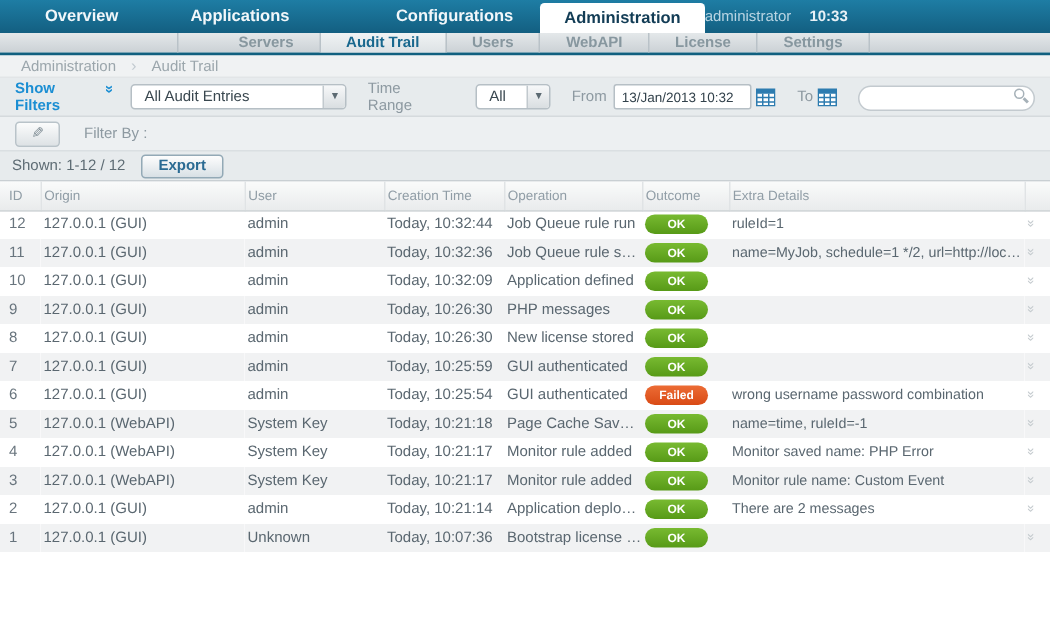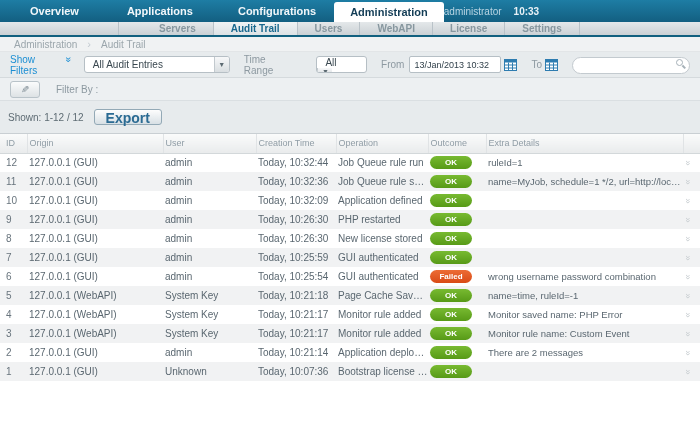--- a/index.html
+++ b/index.html
@@ -10,21 +10,21 @@
   .topbar { height:22px; background:linear-gradient(180deg,#1e7da4 0%,#135f81 100%);
     display:flex; align-items:center; position:relative; }
   .logo { display:flex; align-items:baseline; margin-left:8px; width:152px; flex:none; }
   .logo .zend { font-size:14px; font-weight:bold; color:#0a4a68; letter-spacing:-0.5px; }
   .logo .server { font-size:14px; font-weight:bold; color:#d9e8ef; letter-spacing:-0.5px; }
   .logo .edition { font-size:7px; font-style:italic; font-weight:bold; color:#9dc0d2;
     letter-spacing:1px; margin-left:5px; }
   .top-nav-item { color:#f2f7fa; font-size:11px; font-weight:bold; cursor:pointer; }
   .tn-overview { margin-left:30px; }
   .tn-apps { margin-left:48px; }
-  .tn-conf { margin-left:45px; }
+  .tn-conf { margin-left:71px; }
   .admin-tab { margin-left:18px; height:20px; align-self:flex-end;
     background:#ffffff; border-radius:3px 3px 0 0; display:flex; align-items:center;
     padding:0 16px; color:#123c55; font-size:11px; font-weight:bold; cursor:pointer; }
   .topbar .user { color:#b9d5e3; font-size:10px; }
   .topbar .clock { margin-left:12px; color:#e8f1f6; font-size:10px; font-weight:bold; }
 
   
   .subnav { height:15px; background:linear-gradient(180deg,#e4e8ea 0%,#cbd1d5 100%);
     border-bottom:2px solid #11607f; display:flex; align-items:stretch; padding-left:118px; }
   .subnav-item { display:flex; align-items:center; padding:0 17px; font-size:10px;
@@ -35,33 +35,33 @@
 
   
   .breadcrumb { height:15px; background:#f0f2f3; display:flex; align-items:center;
     padding-left:14px; border-bottom:1px solid #e2e5e7; }
   .crumb { font-size:10px; color:#9ba6ac; }
   .crumb-sep { color:#c2cad0; font-size:11px; margin:0 10px; }
 
   
   .filterrow { height:26px; background:#e7ebed; border-bottom:1px solid #d5dadd;
     display:flex; align-items:center; padding:0 10px; }
-  .show-filters { color:#1b8ed3; font-size:10px; font-weight:normal; cursor:pointer;
+  .show-filters { color:#1b8ed3; font-size:10px; font-weight:bold; cursor:pointer;
     display:flex; align-items:flex-start; gap:3px; }
   .chev-dbl { display:inline-block; transform:rotate(90deg); font-size:10px; }
   .dropdown { display:flex; align-items:stretch; height:17px; background:#fff;
     border:1px solid #b6bfc5; border-radius:3px; overflow:hidden; cursor:pointer; }
   .dropdown .dd-value { display:flex; align-items:center; padding:0 8px; font-size:10px;
     font-weight:normal; color:#39474f; }
   .dropdown .dd-btn { width:15px; border-left:1px solid #c2c9ce;
     background:linear-gradient(180deg,#f7f8f9,#d9dee1); display:flex; align-items:center;
     justify-content:center; font-size:7px; color:#5c6a72; }
   .dd-entries { margin-left:12px; width:150px; }
   .dd-entries .dd-value { flex:1; }
-  .dd-all { width:52px; margin-left:20px;flex-direction:column; }
+  .dd-all { width:52px; margin-left:20px; }
   .dd-all .dd-value { flex:1; }
   .flabel { font-size:10px; color:#8d99a1; margin-left:14px; }
   .date-input { width:92px; height:17px; border:1px solid #b6bfc5; border-radius:2px;
     font-size:9px; color:#33424c; padding:0 4px; margin-left:5px;
     font-family:"Liberation Sans",sans-serif; }
   .cal-icon { margin-left:3px; cursor:pointer; display:inline-flex; }
   .searchbox { position:relative; margin-left:14px; }
   .search-input { width:118px; height:17px; border:1px solid #c3cacf; border-radius:9px;
     padding:0 20px 0 9px; font-size:10px; color:#55636b; background:#fff;
     font-family:"Liberation Sans",sans-serif; }
@@ -74,26 +74,26 @@
   .filterby { height:22px; background:#edf0f2; display:flex; align-items:center;
     padding:0 10px; }
   .pencil-btn { width:30px; height:17px; border:1px solid #b9c3c9; border-radius:3px;
     background:linear-gradient(180deg,#fbfcfc,#dde2e5); display:flex; align-items:center;
     justify-content:center; cursor:pointer; }
   .pencil-btn span { font-size:10px; color:#7d8b93; transform:scaleX(-1); }
   .fb-label { font-size:10px; color:#8d99a1; margin-left:16px; }
   .fb-status { font-size:10px; color:#55636b; margin-left:10px; }
 
   
-  .shownrow { height:34px; background:#e7ebed; border-top:1px solid #dadfe2;
+  .shownrow { height:21px; background:#e7ebed; border-top:1px solid #dadfe2;
     border-bottom:1px solid #c9cfd3; display:flex; align-items:center; padding:0 8px; }
   .shown-label { font-size:10px; color:#5e6c74; }
   .export-btn { margin-left:10px; height:16px; padding:0 11px; border:1px solid #93a9b6;
     border-radius:3px; background:linear-gradient(180deg,#fdfdfd,#d8e0e5);
-    color:#2b6b93; font-size:14px; font-weight:bold; cursor:pointer;
+    color:#2b6b93; font-size:10px; font-weight:bold; cursor:pointer;
     font-family:"Liberation Sans",sans-serif; }
 
   
   table { width:700px; border-collapse:collapse; table-layout:fixed; }
   thead th { height:19px; background:linear-gradient(180deg,#fafbfb,#e9ebec);
     border-bottom:1px solid #d3d8da; font-size:9px; font-weight:normal; color:#909da6;
     text-align:left; padding-left:2px; border-right:1px solid #e0e3e5; cursor:pointer; }
   thead th:first-child { padding-left:6px; }
   thead th:last-child { border-right:none; }
   tbody td { height:19px; font-size:10px; color:#5a6770; padding-left:2px;
@@ -237,21 +237,21 @@
     <td>Application defined</td>
     <td><span class="pill ok">OK</span></td>
     <td class="details"></td>
     <td><span class="row-chev chev-dbl">»</span></td>
   </tr>
       <tr class="alt">
     <td>9</td>
     <td>127.0.0.1 (GUI)</td>
     <td>admin</td>
     <td>Today, 10:26:30</td>
-    <td>PHP restarted</td>
+    <td>PHP messages</td>
     <td><span class="pill ok">OK</span></td>
     <td class="details"></td>
     <td><span class="row-chev chev-dbl">»</span></td>
   </tr>
       <tr>
     <td>8</td>
     <td>127.0.0.1 (GUI)</td>
     <td>admin</td>
     <td>Today, 10:26:30</td>
     <td>New license stored</td>

